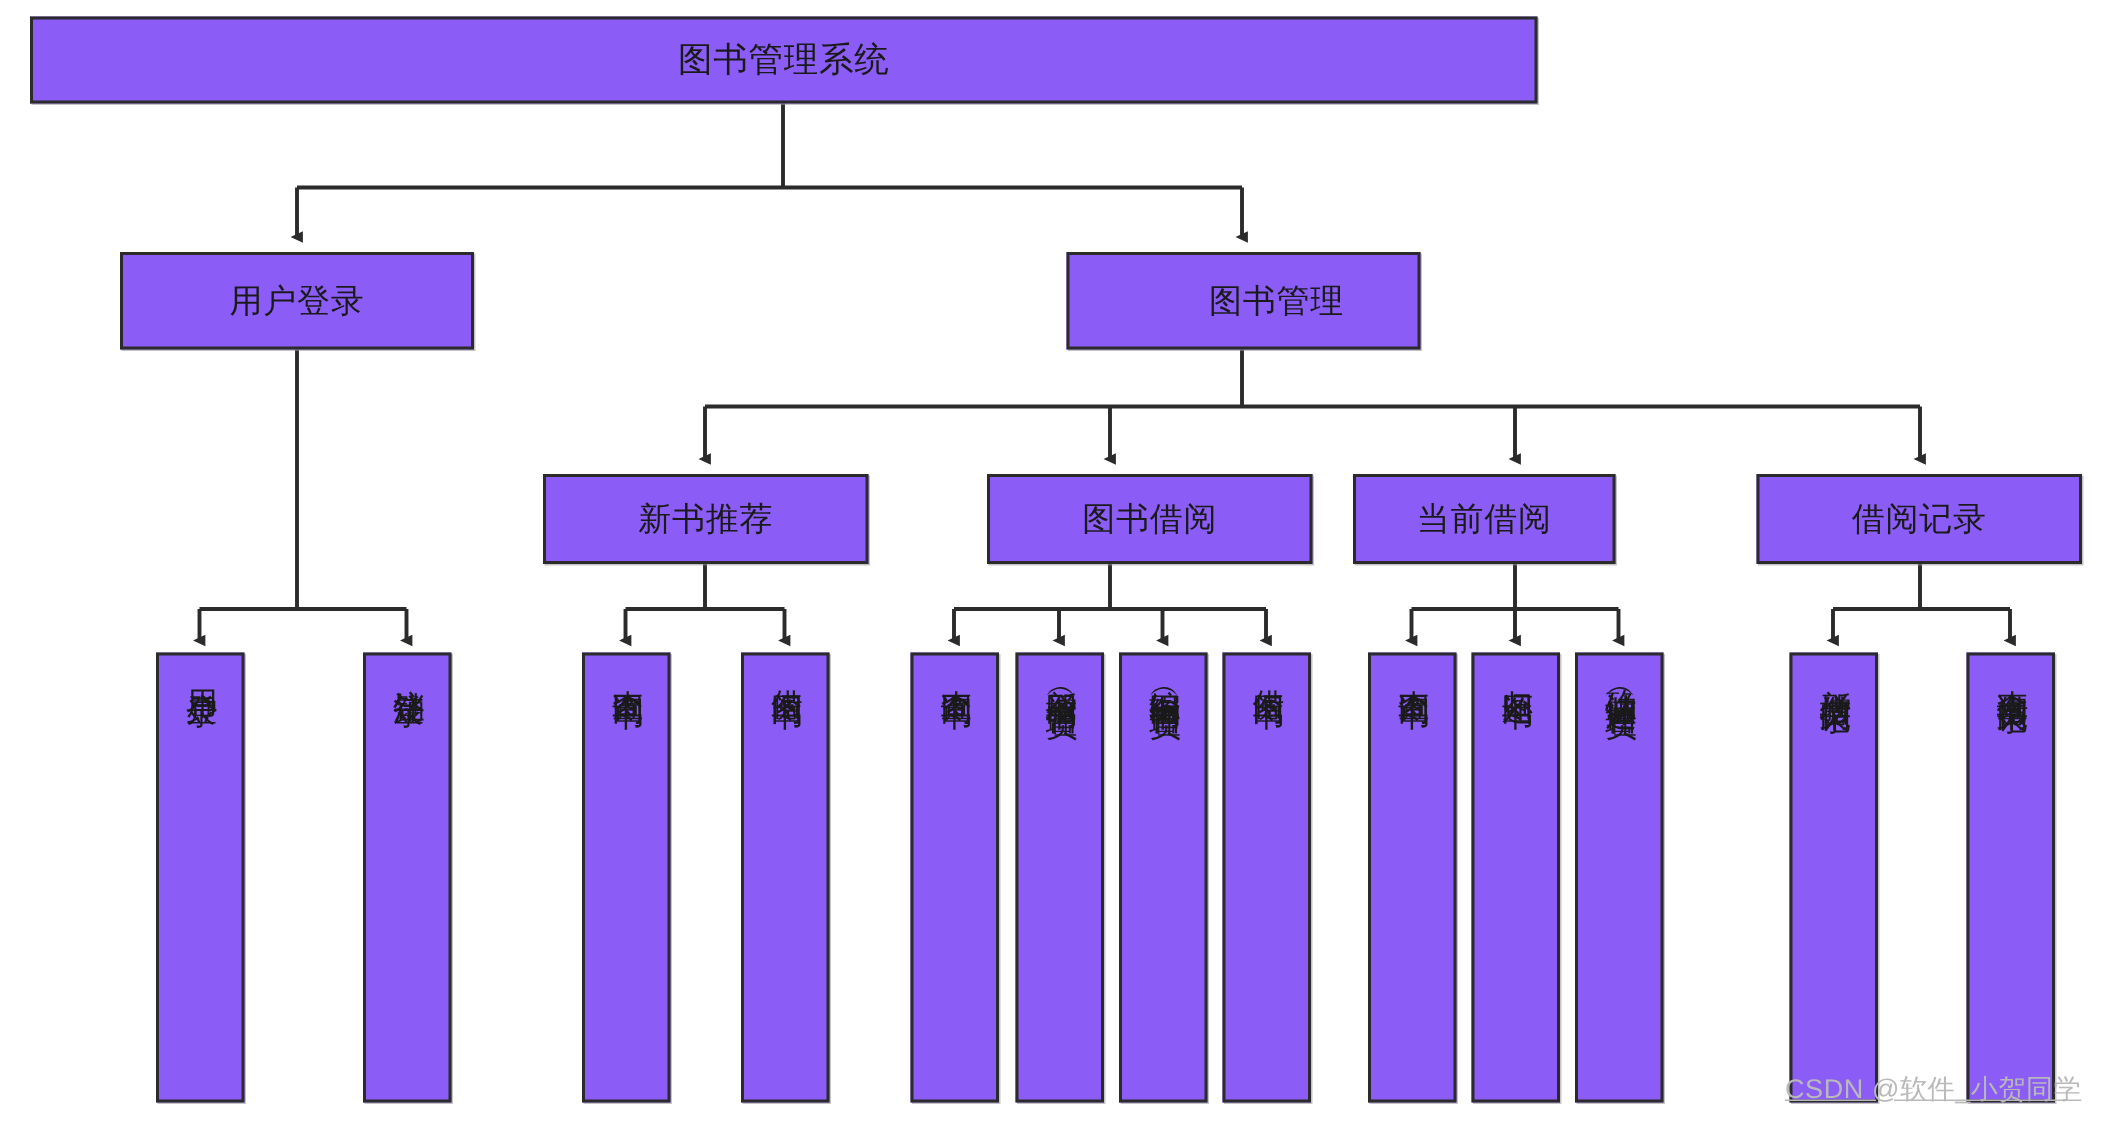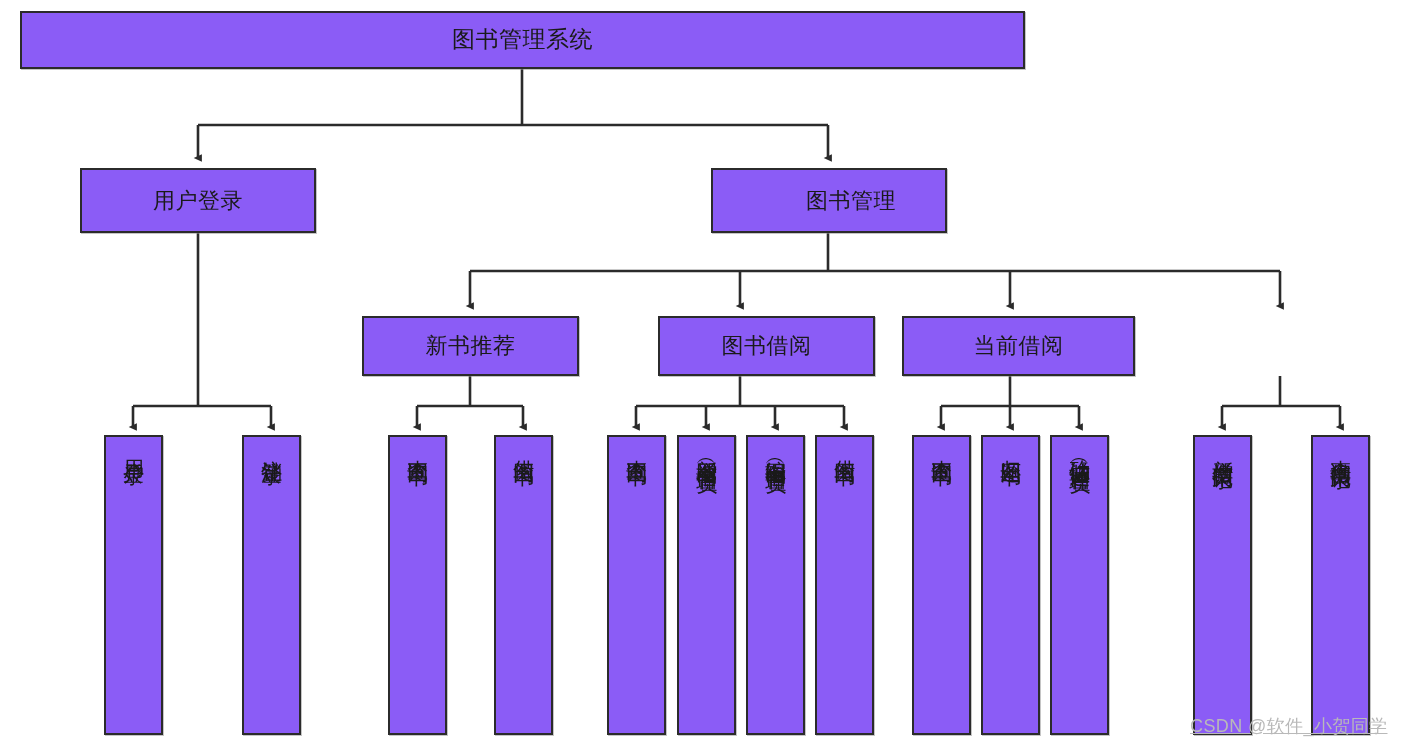--- a/index.html
+++ b/index.html
@@ -146,24 +146,27 @@
   </div>
 
   <div class="node branch" style="left:362px; top:316px; width:217px; height:60px;">
     <span class="node-label">新书推荐</span>
   </div>
 
   <div class="node branch" style="left:632px; top:316px; width:217px; height:60px;margin-left:26px;">
     <span class="node-label">图书借阅</span>
   </div>
 
-  <div class="node branch" style="left:902px; top:316px; width:233px; height:60px;">
+  <div class="node branch" style="left:902px; top:316px; width:175px; height:60px;">
     <span class="node-label">当前借阅</span>
   </div>
 
+  <div class="node branch" style="left:1171px; top:316px; width:217px; height:60px;">
+    <span class="node-label">借阅记录</span>
+  </div>
 
   <div class="node leaf" style="left:104px; top:435px; width:59px; height:300px;">
     <span class="node-label">用户登录</span>
   </div>
 
   <div class="node leaf" style="left:242px; top:435px; width:59px; height:300px;">
     <span class="node-label">注销登录</span>
   </div>
 
   <div class="node leaf" style="left:388px; top:435px; width:59px; height:300px;">

